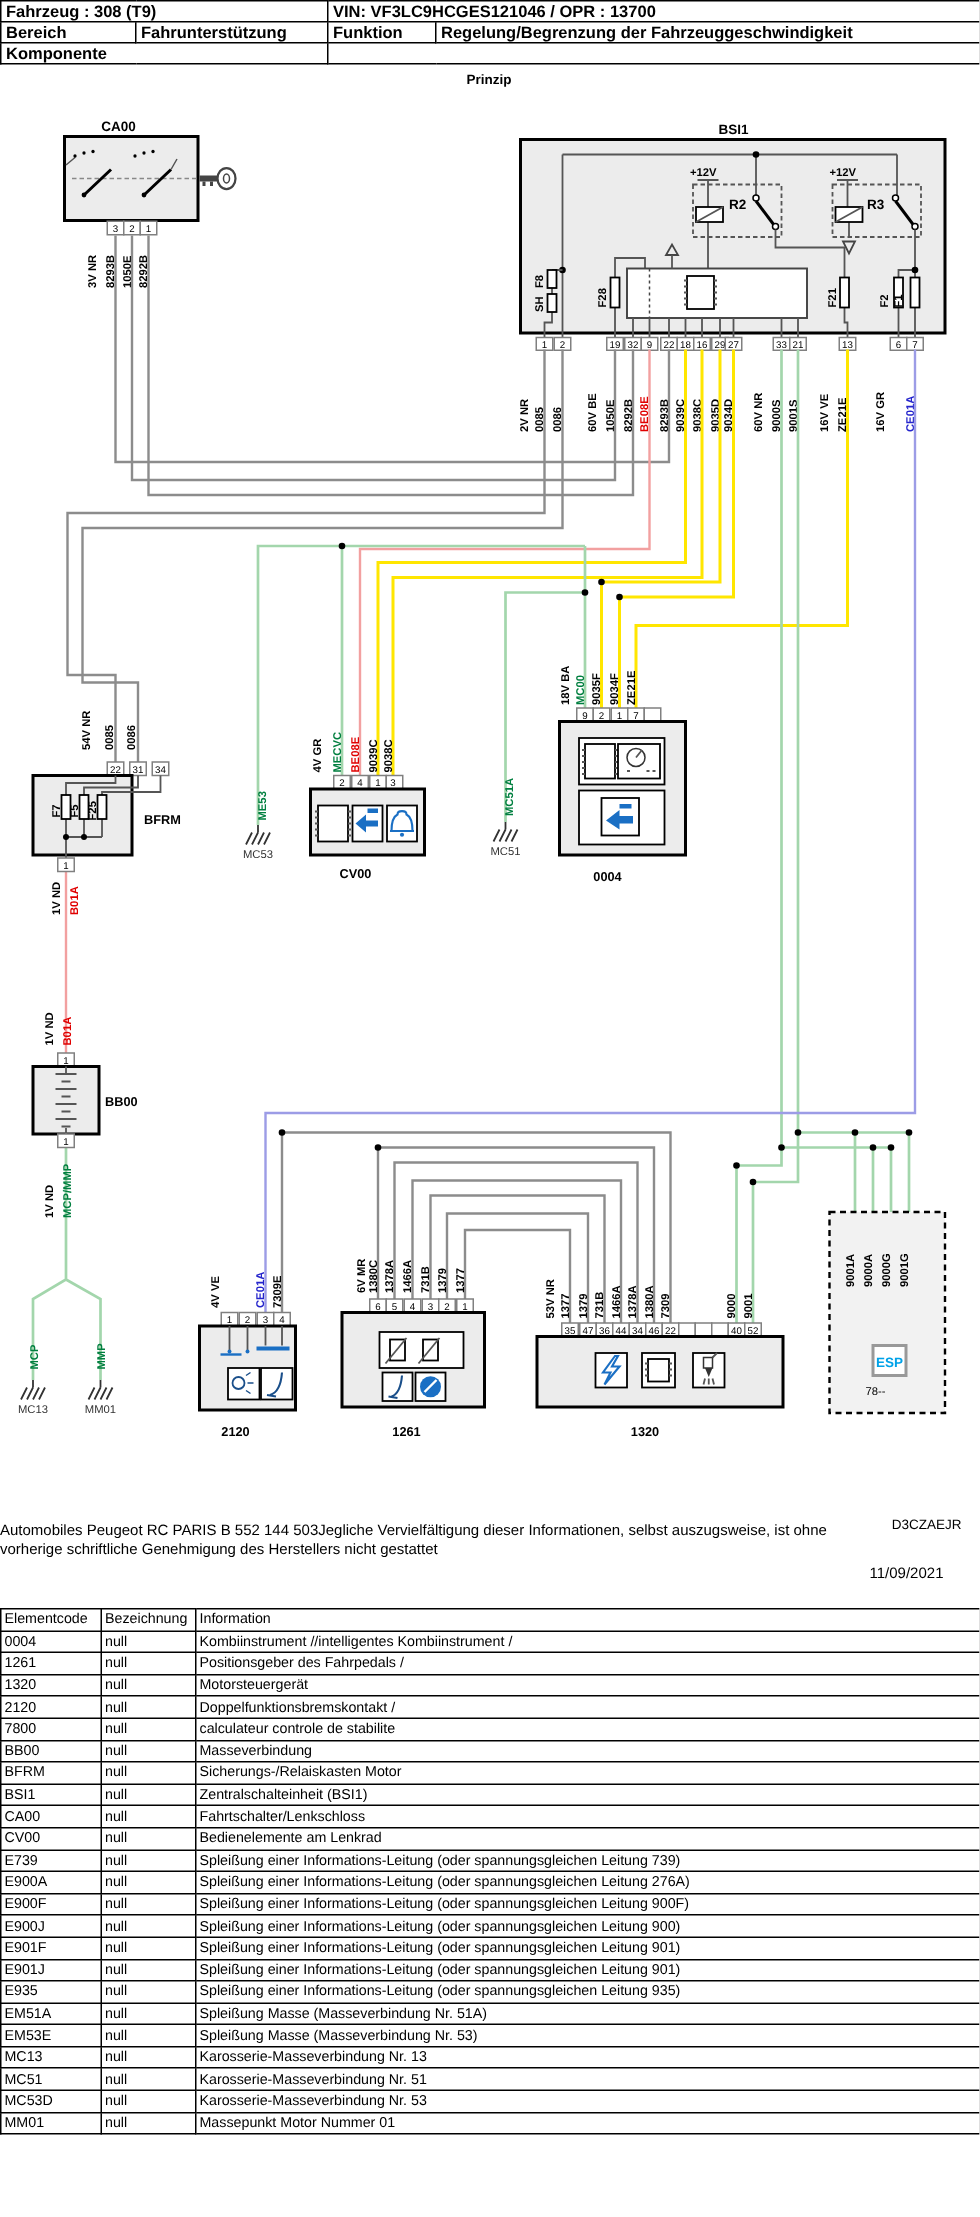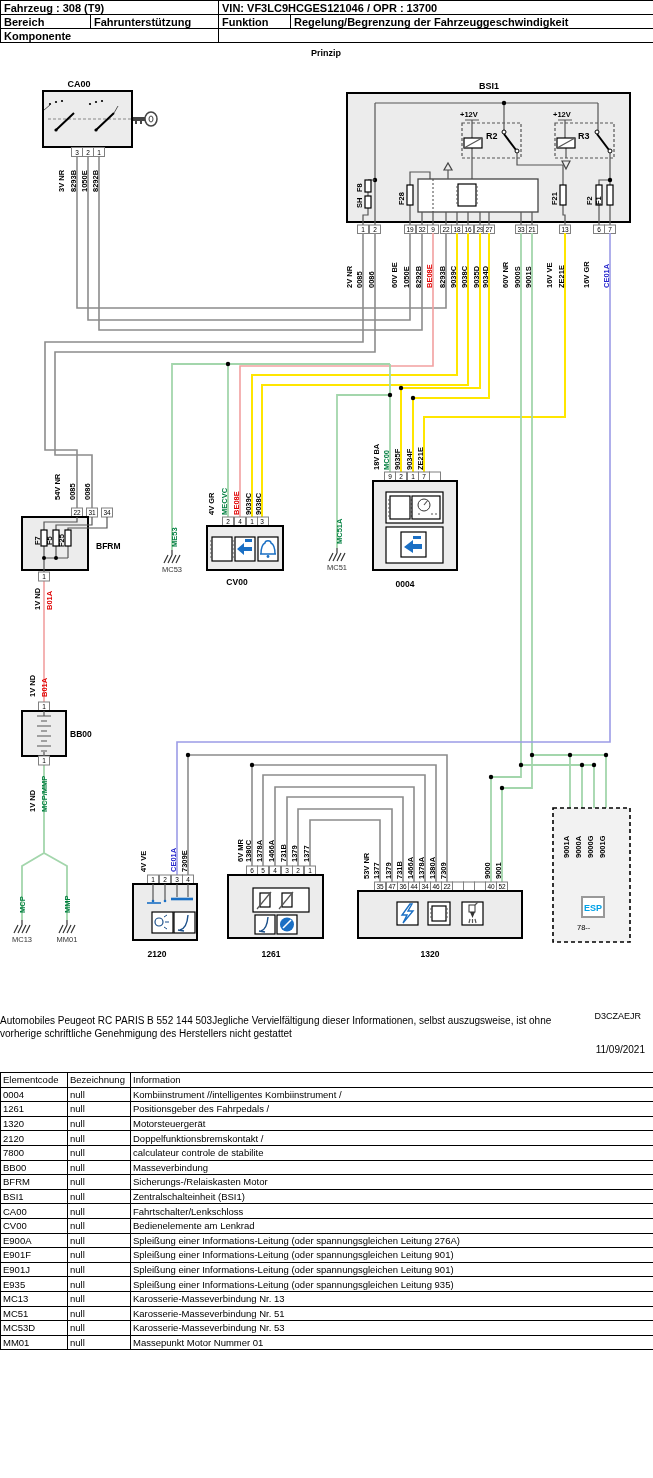--- a/index.html
+++ b/index.html
@@ -23,21 +23,21 @@
   .wb{stroke:#9c9ce6;stroke-width:1.6;fill:none;}
   .wi{stroke:#555;stroke-width:1.2;fill:none;}
   .cbox{fill:#ececec;stroke:#000;stroke-width:2;}
   .pb{fill:#fff;stroke:#808080;stroke-width:1;}
   .icbox{fill:#fff;stroke:#000;stroke-width:1.2;}
   .gnd{stroke:#333;stroke-width:1.2;fill:none;}
   .dot{fill:#000;}
   
   #code{position:absolute;top:968px;right:12px;font:9px "Liberation Sans",sans-serif;margin-top:43px;}
   #copy{position:absolute;top:1014px;left:0;width:653px;font:10px "Liberation Sans",sans-serif;line-height:13px;}
-  #date{position:absolute;top:1044px;right:8px;font:10px "Liberation Sans",sans-serif;}
+  #date{position:absolute;top:1044px;right:24px;font:10px "Liberation Sans",sans-serif;}
   
   #etbl{position:absolute;top:1072px;left:0;width:653px;border-collapse:collapse;table-layout:fixed;}
   #etbl td,#etbl th{border:1px solid #000;font:9.5px "Liberation Sans",sans-serif;font-weight:normal;text-align:left;padding:0 2px;height:13.6px;white-space:nowrap;overflow:hidden;}
 </style>
 </head>
 <body>
 
 <div id="page">
 
   <table id="hdr">
@@ -589,38 +589,63 @@
           <td>CA00</td>
           <td>null</td>
           <td>Fahrtschalter/Lenkschloss</td>
         </tr>
         <tr>
           <td>CV00</td>
           <td>null</td>
           <td>Bedienelemente am Lenkrad</td>
         </tr>
         <tr>
+          <td>E739</td>
+          <td>null</td>
+          <td>Spleißung einer Informations-Leitung (oder spannungsgleichen Leitung 739)</td>
+        </tr>
+        <tr>
           <td>E900A</td>
           <td>null</td>
           <td>Spleißung einer Informations-Leitung (oder spannungsgleichen Leitung 276A)</td>
         </tr>
         <tr>
+          <td>E900F</td>
+          <td>null</td>
+          <td>Spleißung einer Informations-Leitung (oder spannungsgleichen Leitung 900F)</td>
+        </tr>
+        <tr>
+          <td>E900J</td>
+          <td>null</td>
+          <td>Spleißung einer Informations-Leitung (oder spannungsgleichen Leitung 900)</td>
+        </tr>
+        <tr>
           <td>E901F</td>
           <td>null</td>
           <td>Spleißung einer Informations-Leitung (oder spannungsgleichen Leitung 901)</td>
         </tr>
         <tr>
           <td>E901J</td>
           <td>null</td>
           <td>Spleißung einer Informations-Leitung (oder spannungsgleichen Leitung 901)</td>
         </tr>
         <tr>
           <td>E935</td>
           <td>null</td>
           <td>Spleißung einer Informations-Leitung (oder spannungsgleichen Leitung 935)</td>
+        </tr>
+        <tr>
+          <td>EM51A</td>
+          <td>null</td>
+          <td>Spleißung Masse (Masseverbindung Nr. 51A)</td>
+        </tr>
+        <tr>
+          <td>EM53E</td>
+          <td>null</td>
+          <td>Spleißung Masse (Masseverbindung Nr. 53)</td>
         </tr>
         <tr>
           <td>MC13</td>
           <td>null</td>
           <td>Karosserie-Masseverbindung Nr. 13</td>
         </tr>
         <tr>
           <td>MC51</td>
           <td>null</td>
           <td>Karosserie-Masseverbindung Nr. 51</td>

